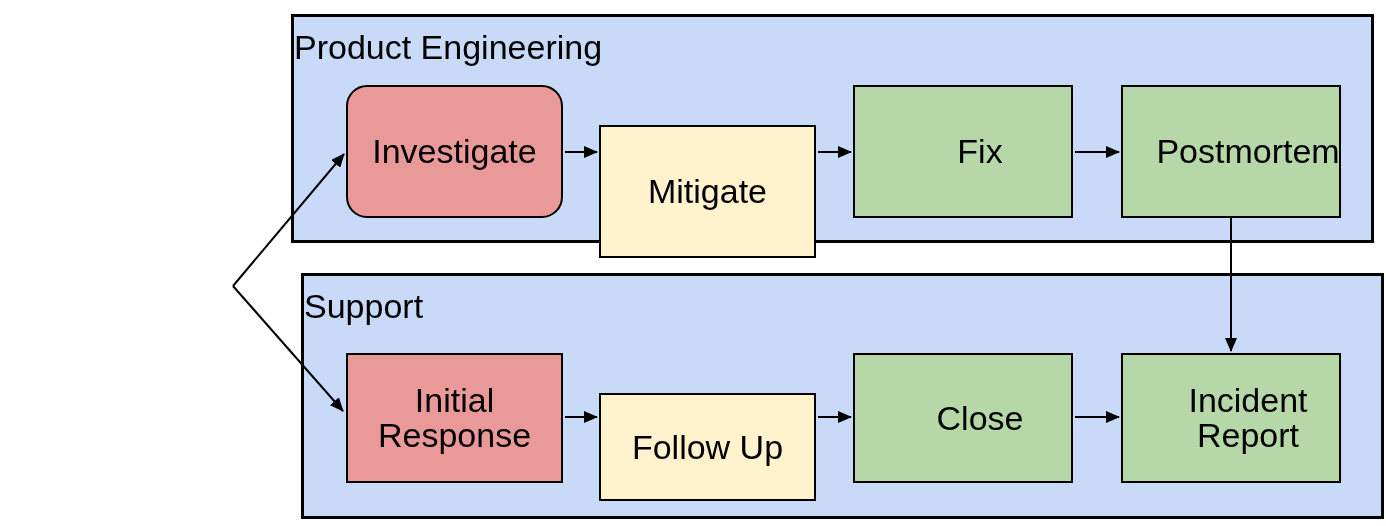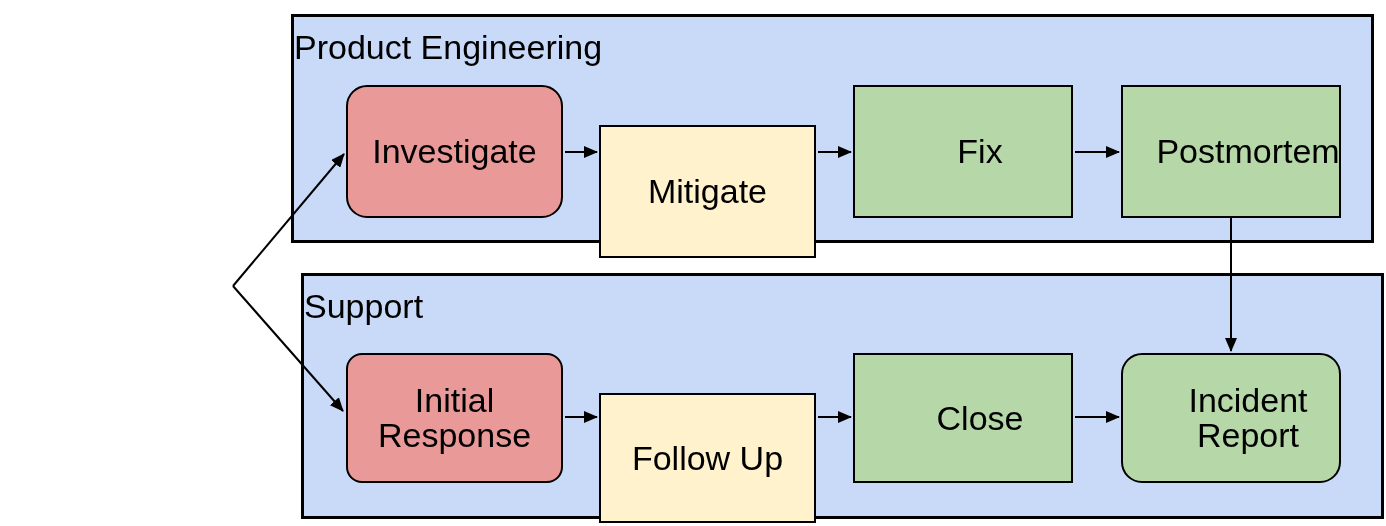--- a/index.html
+++ b/index.html
@@ -82,30 +82,30 @@
   <div class="node fill-yellow" style="left:599px; top:85px; width:217px; height:133px;">
     <span>Mitigate</span>
   </div>
   <div class="node fill-green" style="left:853px; top:85px; width:220px; height:133px;">
     <span>Fix</span>
   </div>
   <div class="node fill-green" style="left:1121px; top:85px; width:220px; height:133px;">
     <span>Postmortem</span>
   </div>
 
-  <div class="node fill-red" style="left:346px; top:353px; width:217px; height:130px;border-radius:16px;">
+  <div class="node fill-red" style="left:346px; top:353px; width:217px; height:130px;">
     <span>Initial Response</span>
   </div>
-  <div class="node fill-yellow" style="left:599px; top:353px; width:217px; height:130px;justify-content:center;">
+  <div class="node fill-yellow" style="left:599px; top:353px; width:217px; height:108px;justify-content:center;">
     <span>Follow Up</span>
   </div>
   <div class="node fill-green" style="left:853px; top:353px; width:220px; height:130px;text-align:right;">
     <span>Close</span>
   </div>
-  <div class="node fill-green" style="left:1121px; top:353px; width:220px; height:130px;border-radius:21px;">
+  <div class="node fill-green" style="left:1121px; top:353px; width:220px; height:130px;">
     <span>Incident Report</span>
   </div>
 
   <svg class="arrows" viewBox="0 0 1386 526">
     <defs>
       <marker id="arrowhead" markerWidth="7" markerHeight="6" refX="6.5" refY="3" orient="auto">
         <path class="arrow-head-fill" d="M0,0 L7,3 L0,6 Z"></path>
       </marker>
     </defs>
     <path class="arrow-line" marker-end="url(#arrowhead)" d="M233,286 L344,154"></path>

